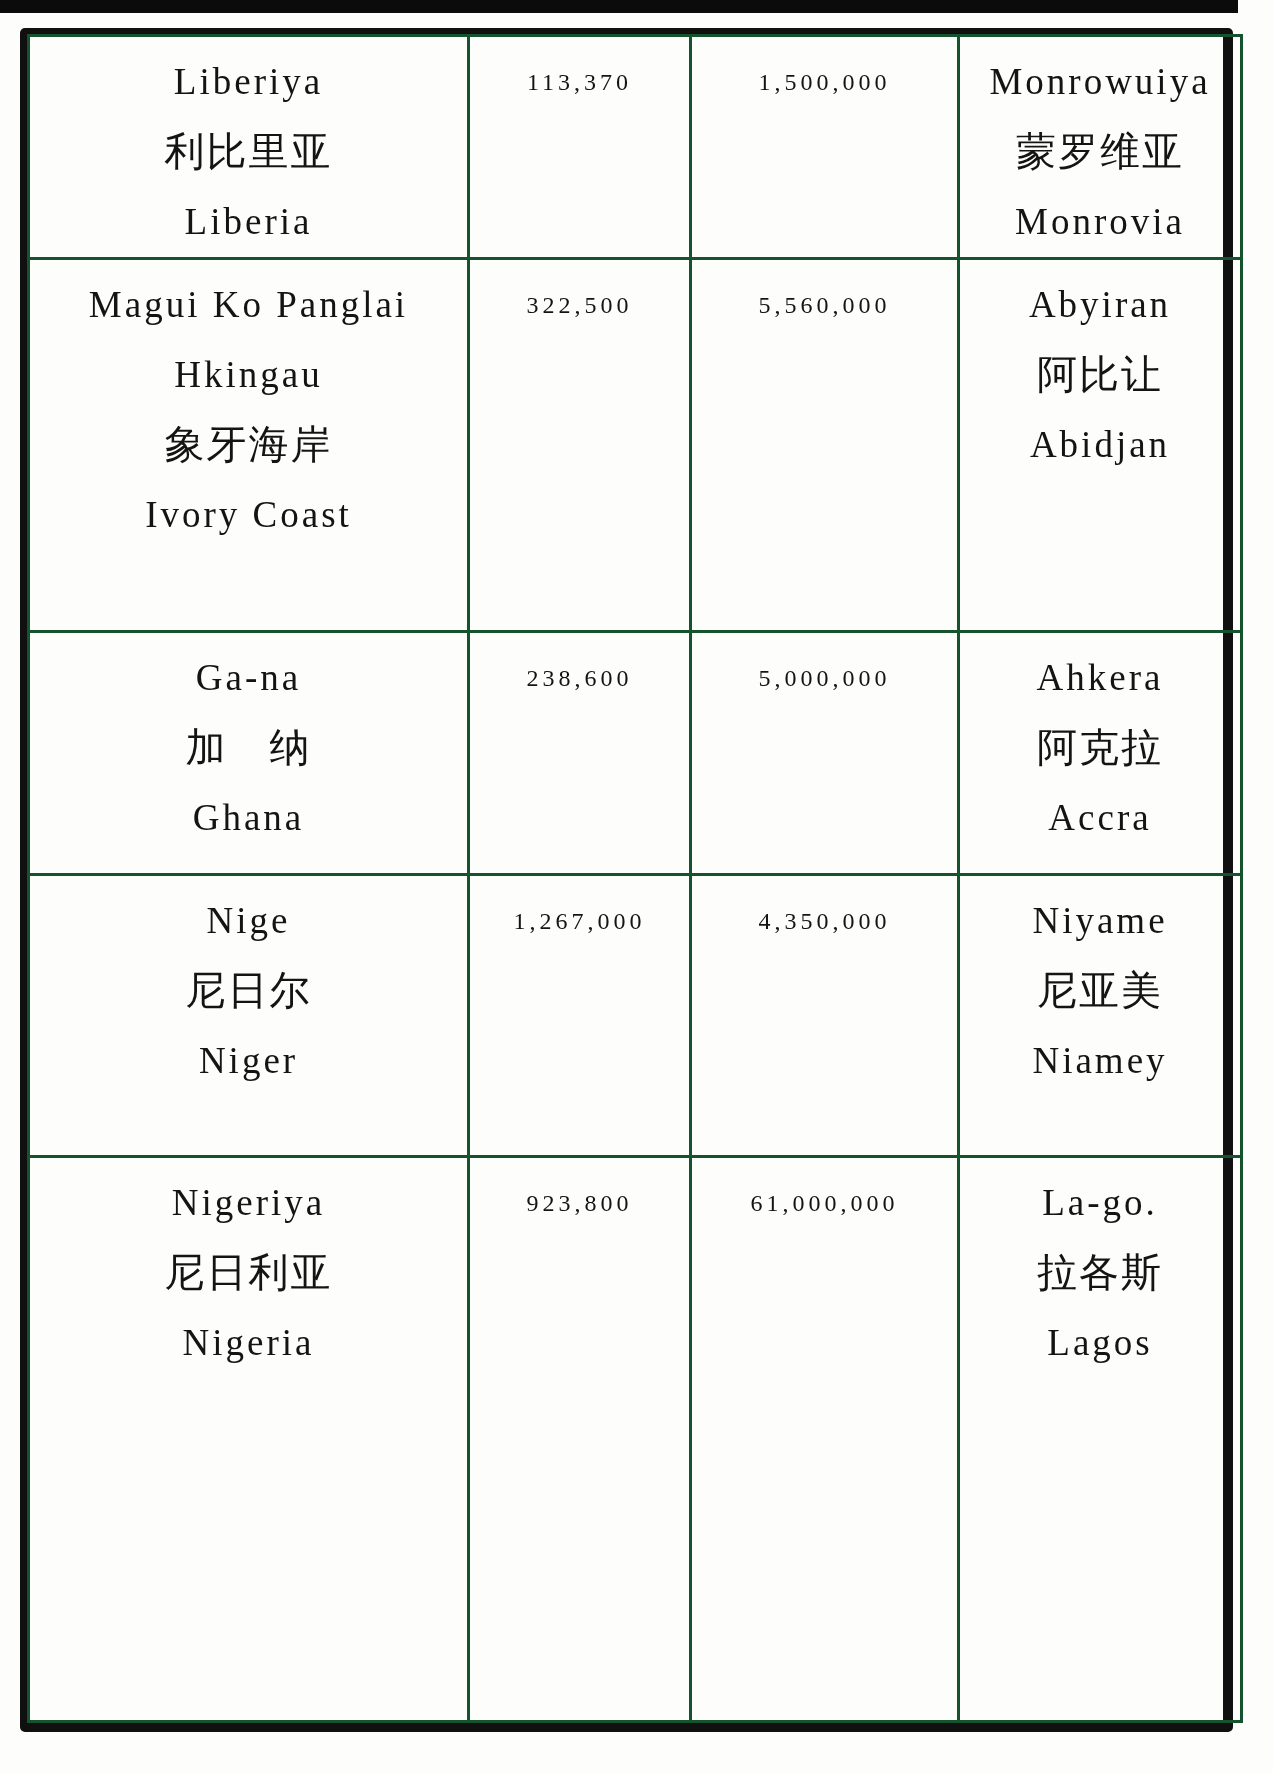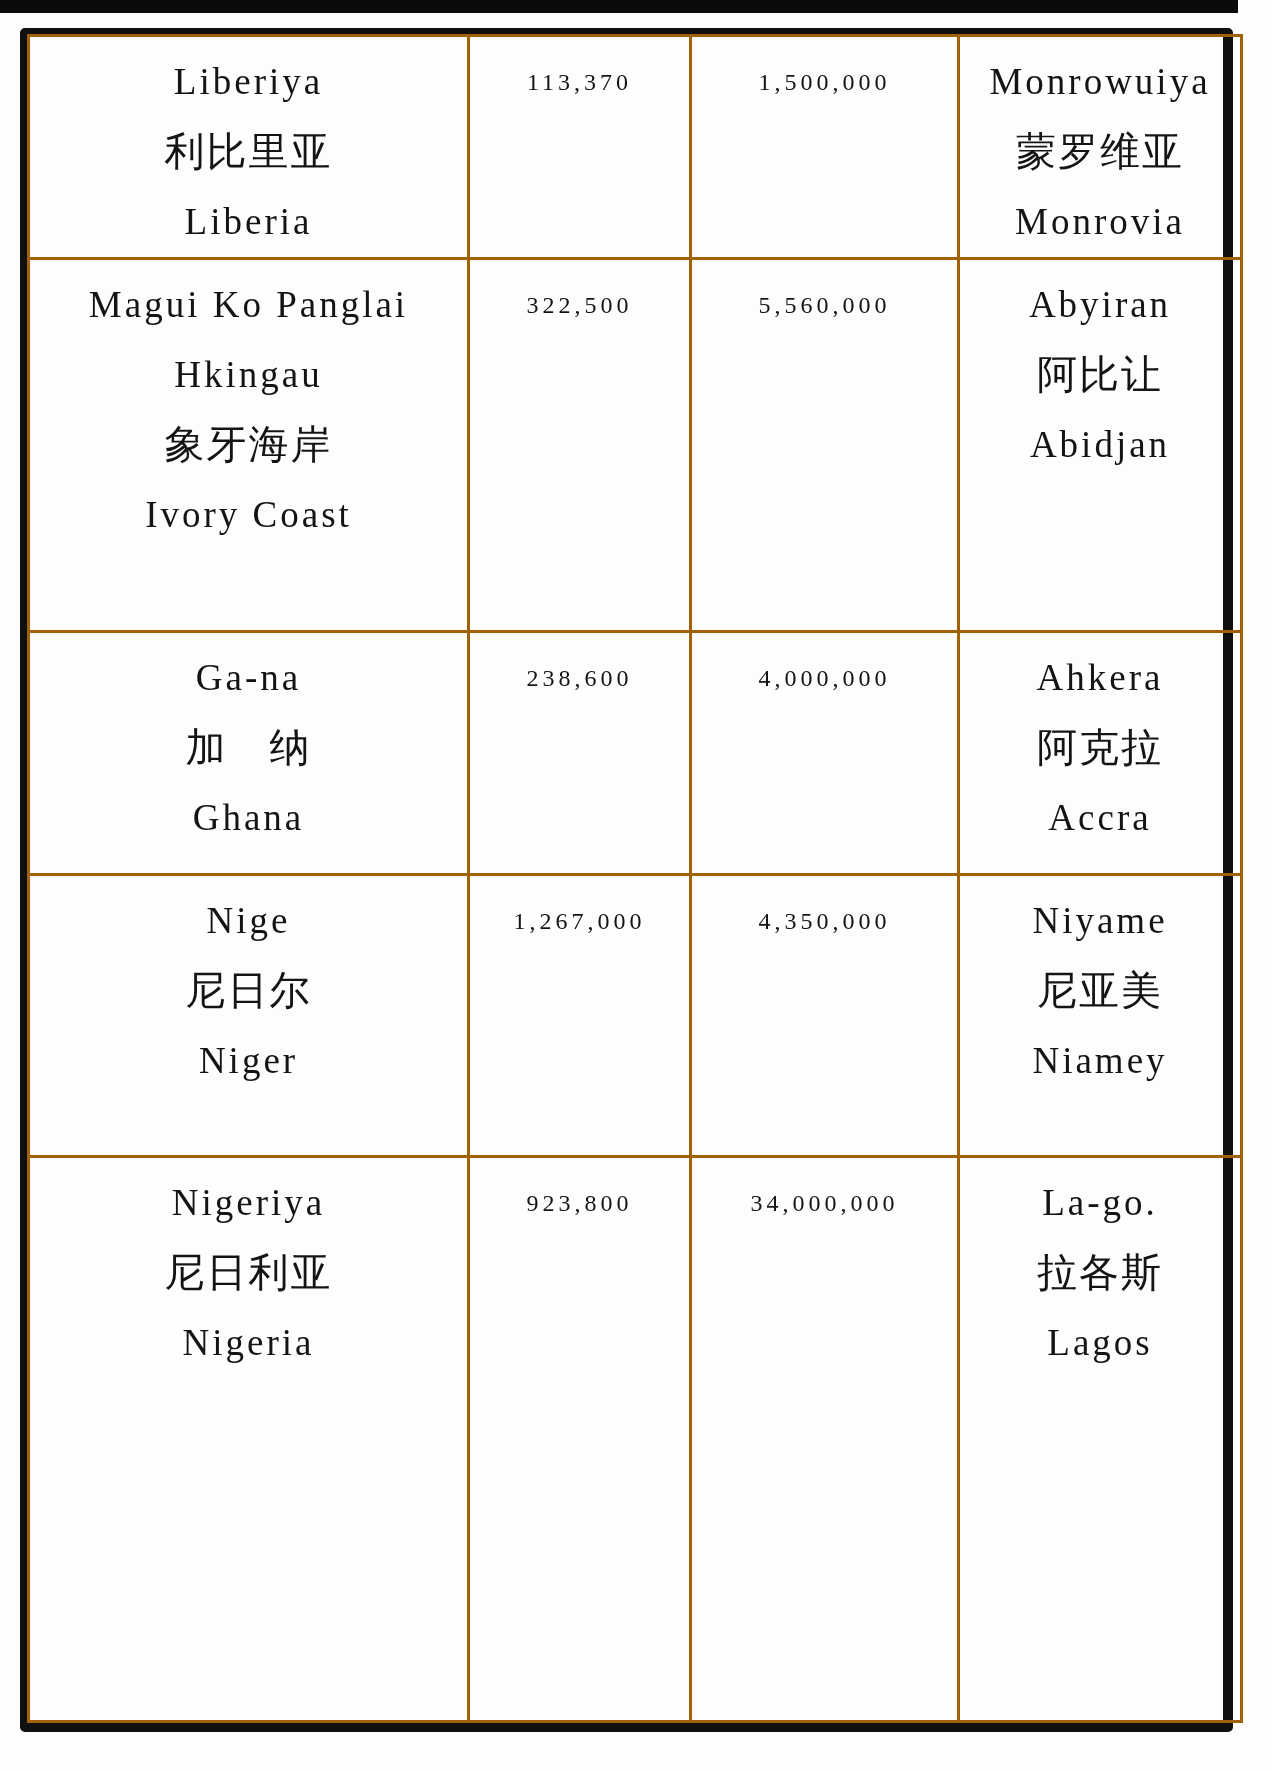--- a/index.html
+++ b/index.html
@@ -33,21 +33,21 @@
     border-radius: 5px;
     background: #fdfdfb;
   }
   table.country-table {
     width: 100%;
     height: 100%;
     border-collapse: collapse;
     table-layout: fixed;
   }
   td {
-    border: 3px solid #a16207;
+    border: 3px solid #14532d;
     vertical-align: top;
     text-align: center;
     padding: 10px 4px 0 4px;
     overflow: hidden;
   }
   tr.r0 { height: 222px; }
   tr.r1 { height: 373px; }
   tr.r2 { height: 243px; }
   tr.r3 { height: 232px; }
   tr.r4 { height: 248px; }
@@ -128,21 +128,21 @@
     <tr class="r2">
       <td>
         <div class="ln lat">Ga-na</div>
         <div class="ln zh">加　纳</div>
         <div class="ln lat">Ghana</div>
       </td>
       <td>
         <div class="ln numv">238,600</div>
       </td>
       <td>
-        <div class="ln numv">4,000,000</div>
+        <div class="ln numv">5,000,000</div>
       </td>
       <td>
         <div class="ln lat">Ahkera</div>
         <div class="ln zh">阿克拉</div>
         <div class="ln lat">Accra</div>
       </td>
     </tr>
 
 
 
@@ -168,21 +168,21 @@
     <tr class="r6">
       <td>
         <div class="ln lat">Nigeriya</div>
         <div class="ln zh">尼日利亚</div>
         <div class="ln lat">Nigeria</div>
       </td>
       <td>
         <div class="ln numv">923,800</div>
       </td>
       <td>
-        <div class="ln numv">34,000,000</div>
+        <div class="ln numv">61,000,000</div>
       </td>
       <td>
         <div class="ln lat">La-go.</div>
         <div class="ln zh">拉各斯</div>
         <div class="ln lat">Lagos</div>
       </td>
     </tr>
 
   </tbody>
     </table>

